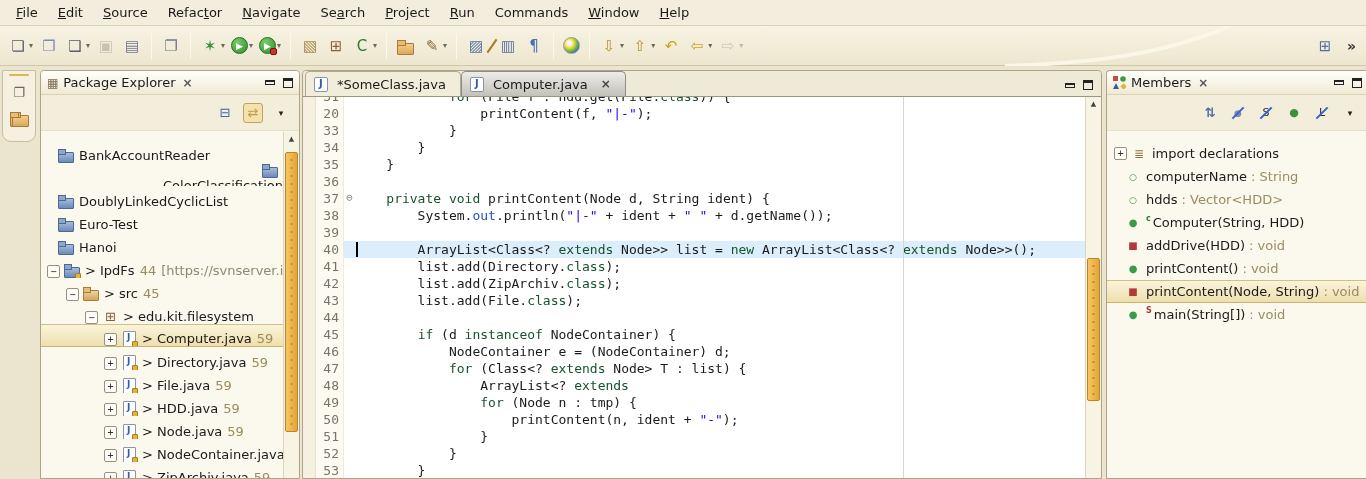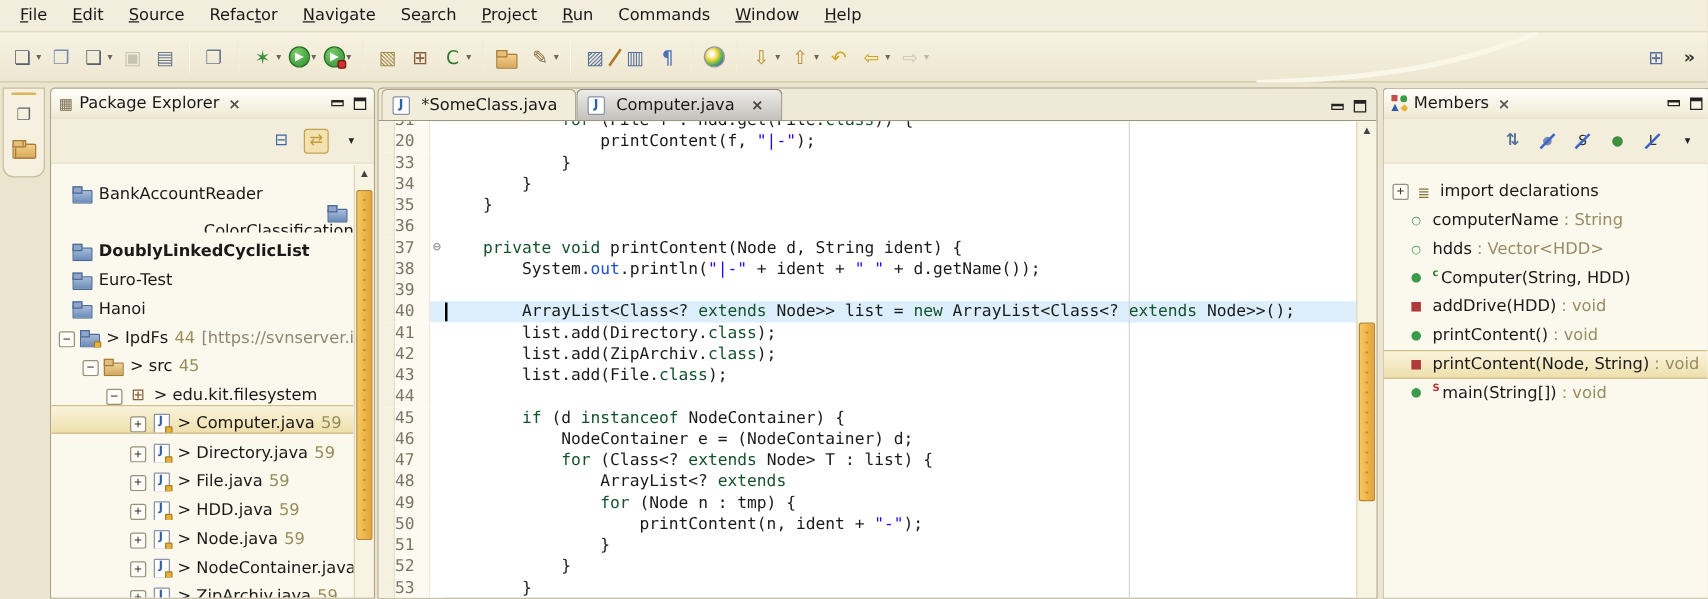--- a/index.html
+++ b/index.html
@@ -78,21 +78,21 @@
   #etabs{height:26px;display:flex;align-items:flex-end;background:#EFEAD7;border-bottom:1px solid #9C9581;border-radius:4px 4px 0 0;padding-left:2px}
   .etab{height:25px;display:flex;align-items:center;gap:9px;padding:0 14px 0 8px;border:1px solid #B3AA8E;border-bottom:none;border-radius:5px 5px 0 0;background:#F2EDDA;white-space:nowrap}
   .etab.active{background:linear-gradient(#EDECEA,#D6D4CF 55%,#C3C1BA);border-color:#8E8C85}
   .jicon{width:14px;height:15px;background:#fff;border:1px solid #8A93A8;border-radius:2px;position:relative;flex:none}
   .jicon::after{content:"J";position:absolute;left:4px;top:0px;font:bold 10px "DejaVu Sans",sans-serif;color:#2F5FA8}
   .tclose{font-weight:bold;color:#444;font-size:12px;margin-left:4px}
   #ebody{position:absolute;top:26px;left:0;right:0;bottom:0;background:#fff;overflow:hidden}
   #code{position:absolute;top:-9px;left:0;right:16px}
   .cline{height:17px;display:flex;font:13px/17px "DejaVu Sans Mono","Liberation Mono",monospace}
   .ann{width:13px;background:#F5F0DF;border-right:1px solid #E7E0CA;flex:none}
-  .ln{width:27px;flex:none;padding-right:4px;color:#7B7365;background:#FDFBF1}
+  .ln{width:27px;flex:none;text-align:right;padding-right:4px;color:#7B7365;background:#FDFBF1}
   .fold{width:12px;flex:none;color:#8a8a8a;font-size:11px;line-height:16px;text-align:center;background:#fff;border-left:1px solid #EFEADb}
   .cbody{flex:1;white-space:pre;display:flex}
   .cline.cur .fold,.cline.cur .cbody{background:#DCEEFB}
   .k{color:#14532d;font-weight:normal}
   .s{color:#2A00FF}
   .i{color:#1d4ed8;}
   #margin-line{position:absolute;top:0;bottom:0;left:600px;width:1px;background:#D6D6D6}
   #caret{position:absolute;width:2px;height:15px;background:#000}
   #escroll{position:absolute;top:0;bottom:0;right:0;width:16px;background:#F8F4E3;border-left:1px solid #DDD5BA}
 
@@ -265,21 +265,21 @@
       <div class="trow" style="padding-left: 6px;">
         <span class="spc"></span>
         <span class="fico project"></span>
         <span>BankAccountReader</span>
       </div>
       <div class="trow" style="padding-left: 6px; flex-direction: column;">
         <span class="spc"></span>
         <span class="fico project"></span>
         <span>ColorClassification</span>
       </div>
-      <div class="trow" style="padding-left: 6px; font-weight: bold;">
+      <div class="trow" style="padding-left: 6px;">
         <span class="spc"></span>
         <span class="fico project"></span>
         <span>DoublyLinkedCyclicList</span>
       </div>
       <div class="trow" style="padding-left: 6px;">
         <span class="spc"></span>
         <span class="fico project"></span>
         <span>Euro-Test</span>
       </div>
       <div class="trow" style="padding-left: 6px;">

